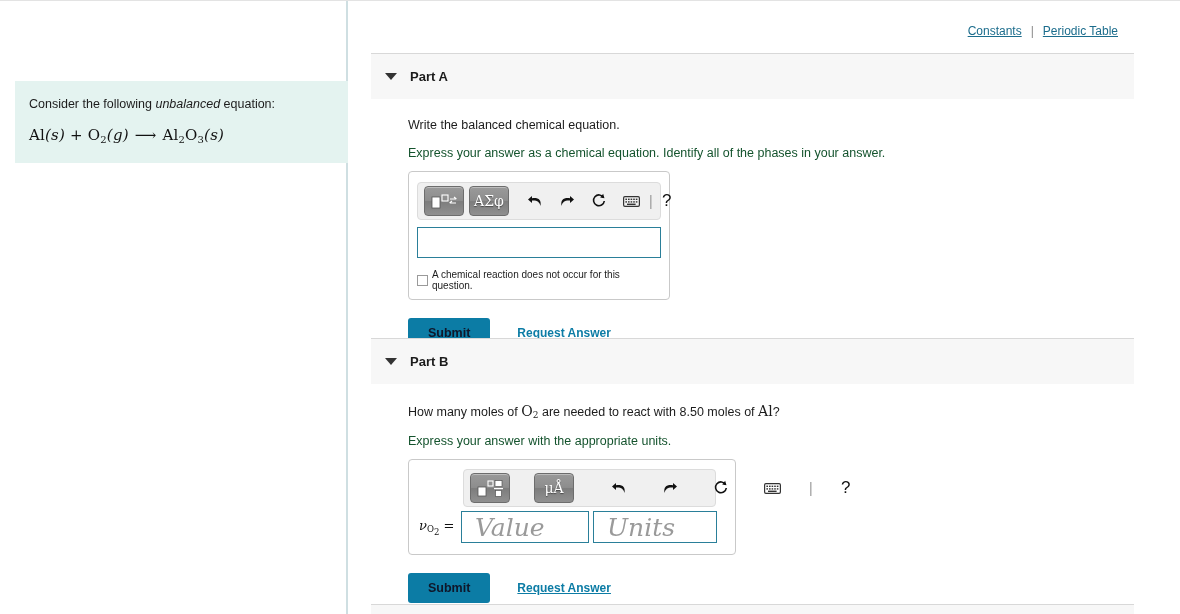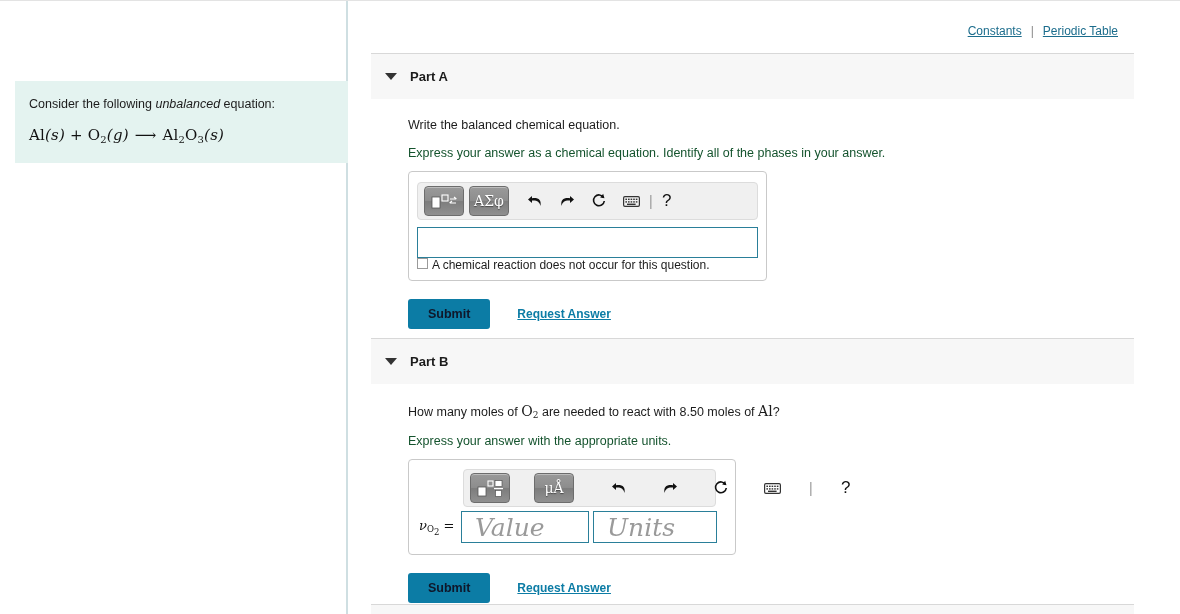--- a/index.html
+++ b/index.html
@@ -140,21 +140,21 @@
   }
 
   
   .answer-box {
     margin-top: 11px;
     border: 1px solid #c9c9c9;
     border-radius: 4px;
     box-sizing: border-box;
     background: #ffffff;
   }
-  .answer-box-a { width: 359px; padding: 10px 8px 8px 8px; }
+  .answer-box-a { width: 262px; padding: 10px 8px 8px 8px; }
   .answer-box-b { width: 328px; padding: 9px 10px 11px 10px; }
 
   .mq-toolbar {
     background: #f0f0f0;
     border: 1px solid #dcdcdc;
     border-radius: 4px;
     height: 38px;
     display: flex;
     align-items: center;
     padding: 0 6px;
@@ -213,23 +213,24 @@
 
   .mq-input {
     margin-top: 7px;
     height: 31px;
     border: 1px solid #2a7f99;
     background: #ffffff;
     box-sizing: border-box;
     cursor: text;
   }
   .checkbox-row {
-    margin-top: 0;
-    display: flex;
-    font-size: 12px;
+    margin-top: 11px;
+    display: flex;
+    align-items: center;
+    font-size: 10px;
     color: #1c1c1c;
   }
   .cbox {
     width: 11px; height: 11px;
     border: 1px solid #9a9a9a;
     background: #ffffff;
     margin-right: 4px;
     box-sizing: border-box;
     flex: none;
     cursor: pointer;

